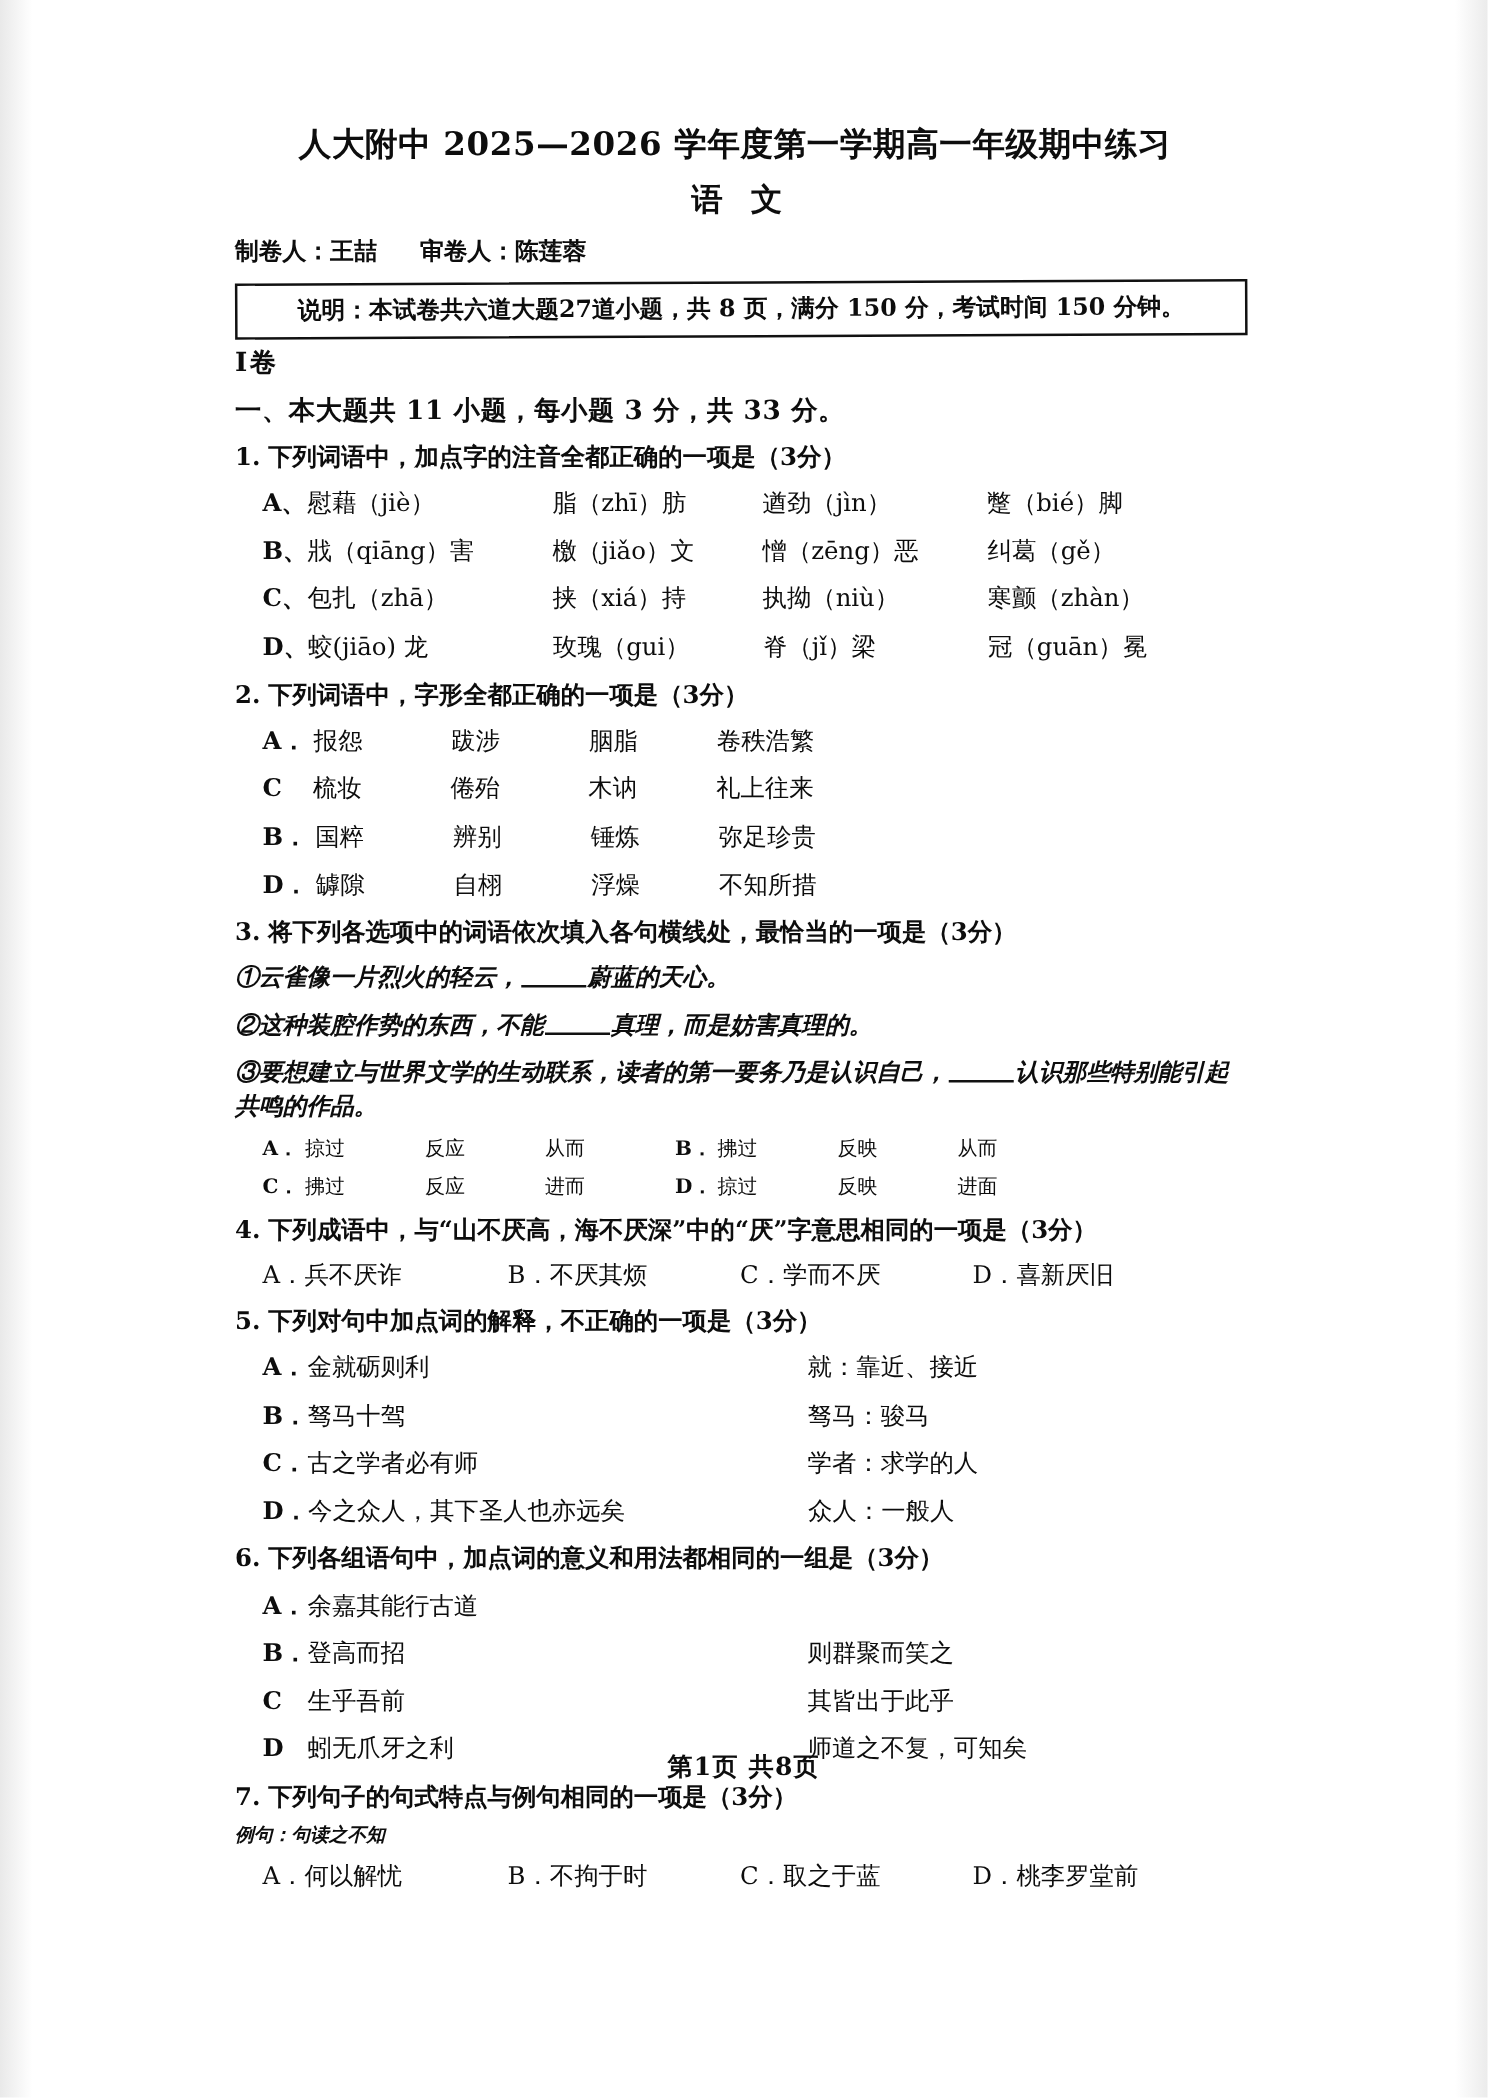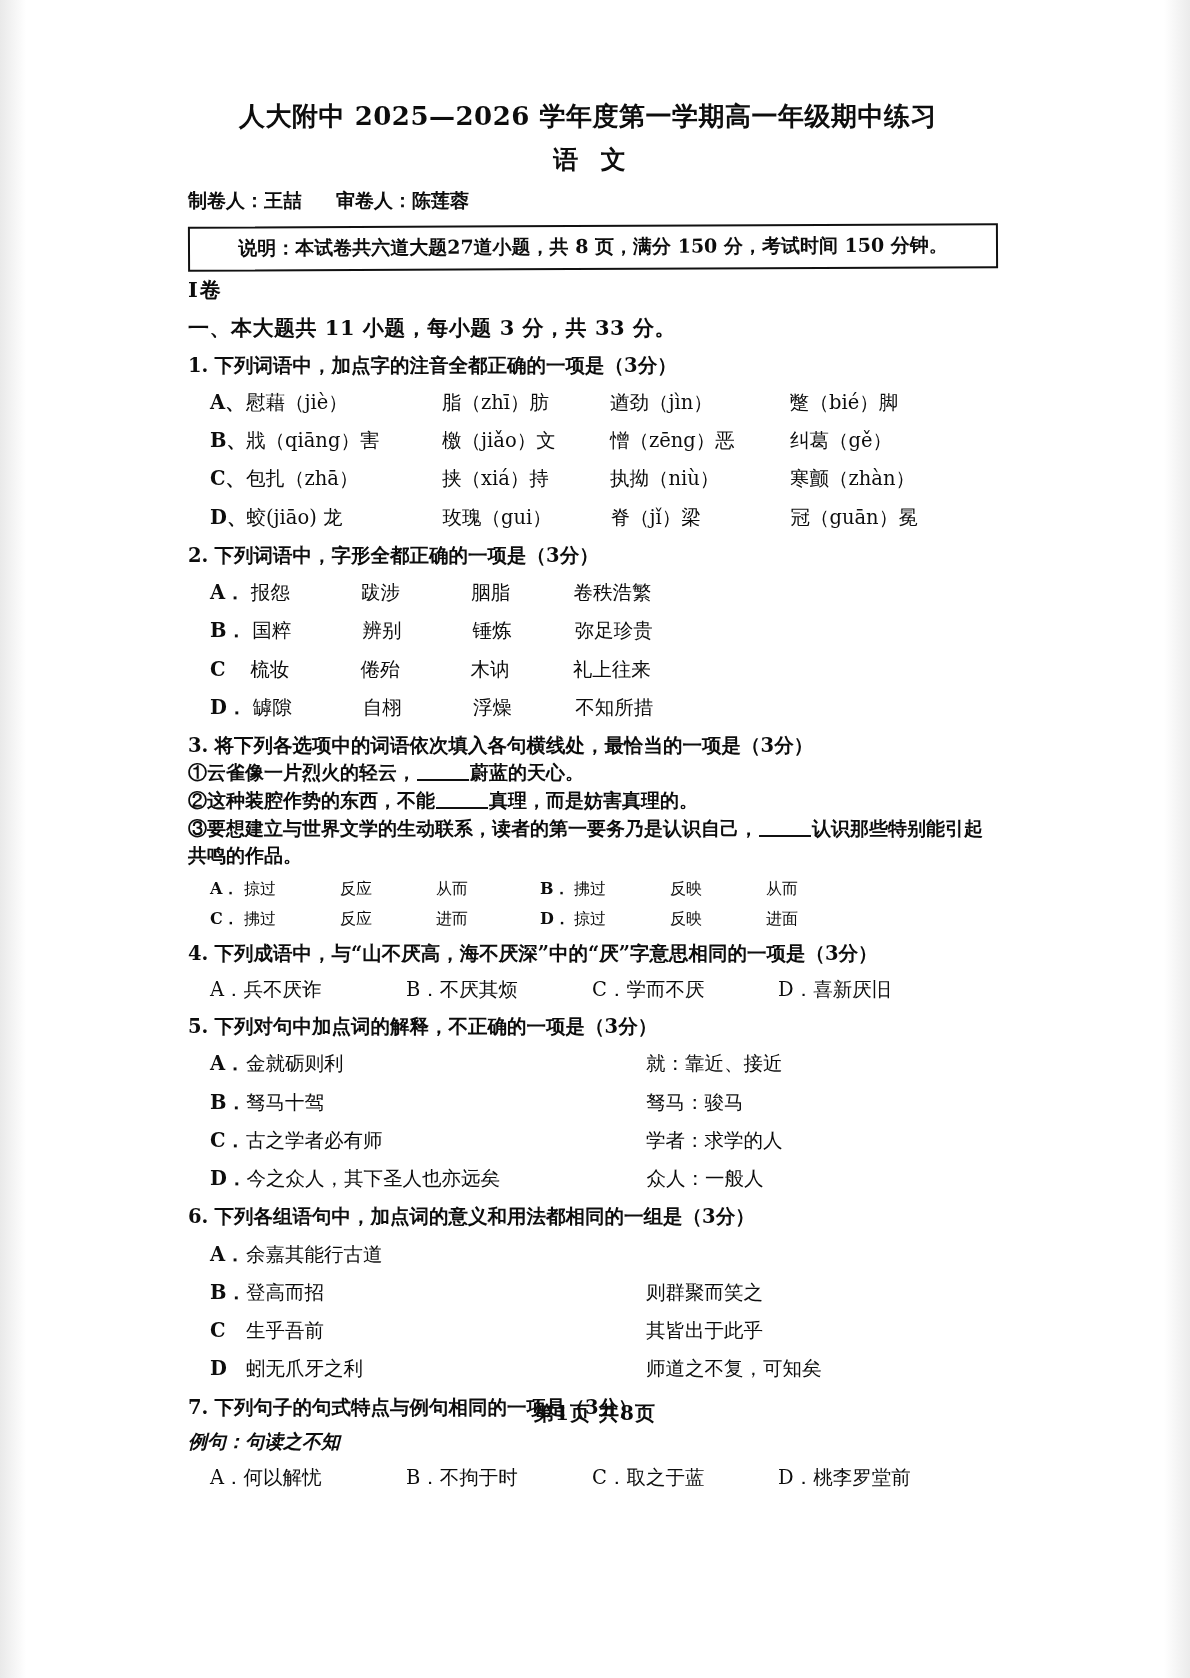--- a/index.html
+++ b/index.html
@@ -107,36 +107,38 @@
   .fill{
     display:inline-block;
     width:52px;
     border-bottom:2px solid #111;
     vertical-align:-2px;
     margin:0 1px;
   }
   .q3line{
     font-size:19px;
     font-weight:bold;
+    font-style:italic;
+    margin-top:10px;
     line-height:1.45;
   }
   
   .grid22{margin-top:8px;}
   .grid22 .gr{display:flex;margin-top:9px;padding-left:22px;}
   .grid22 .half{display:flex;width:330px;}
   .grid22 .lab{min-width:34px;font-weight:bold;}
   .grid22 .w{display:inline-block;width:96px;}
   
   .inline4{display:flex;padding-left:22px;margin-top:9px;font-size:19.5px;}
   .inline4 .it{display:inline-block;}
   .i1{width:196px;}
   .i2{width:186px;}
   .i3{width:186px;}
   .example{
-    font-size:19px;
+    font-size:15px;
     font-weight:bold;
     font-style:italic;
     margin-top:8px;
   }
   .footer{
     position:absolute;
     left:0;right:0;
     top:1400px;
     text-align:center;
     font-size:20px;
@@ -206,32 +208,32 @@
     </div>
     <div class="opts">
       <div class="opt rowz">
         <span class="lab">A．</span>
         <span class="z1">报怨</span>
         <span class="z2">跋涉</span>
         <span class="z3">胭脂</span>
         <span>卷秩浩繁</span>
       </div>
       <div class="opt rowz">
+        <span class="lab">C</span>
+        <span class="z1">梳妆</span>
+        <span class="z2">倦殆</span>
+        <span class="z3">木讷</span>
+        <span>礼上往来</span>
+      </div>
+      <div class="opt rowz">
         <span class="lab">B．</span>
         <span class="z1">国粹</span>
         <span class="z2">辨别</span>
         <span class="z3">锤炼</span>
         <span>弥足珍贵</span>
-      </div>
-      <div class="opt rowz">
-        <span class="lab">C</span>
-        <span class="z1">梳妆</span>
-        <span class="z2">倦殆</span>
-        <span class="z3">木讷</span>
-        <span>礼上往来</span>
       </div>
       <div class="opt rowz">
         <span class="lab">D．</span>
         <span class="z1">罅隙</span>
         <span class="z2">自栩</span>
         <span class="z3">浮燥</span>
         <span>不知所措</span>
       </div>
     </div>
 

